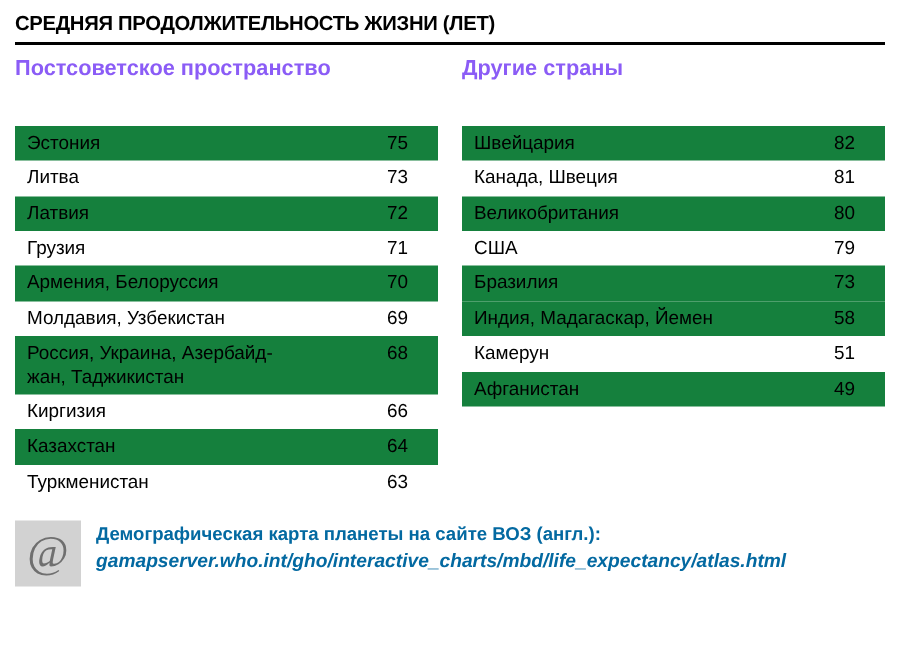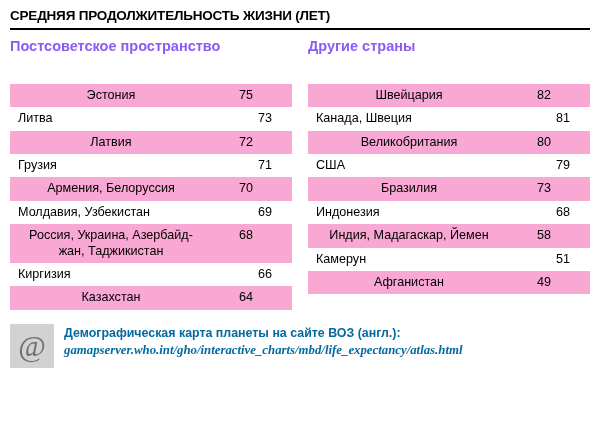--- a/index.html
+++ b/index.html
@@ -47,22 +47,21 @@
     color: #8b5cf6;
     min-height: 40px;
     margin-bottom: 6px;
   }
   table {
     width: 100%;
     border-collapse: collapse;
     table-layout: fixed;
   }
   tr.shaded td {
-    background: #f9a8d4;
-    text-align: center;
+    background: #15803d;
   }
   td {
     font-size: 12.6px;
     line-height: 1.22;
     padding: 4px 8px 4px 8px;
     vertical-align: top;
     color: #000;
   }
   td.val {
     text-align: right;
@@ -88,21 +87,21 @@
     flex: 0 0 auto;
   }
   .footer-text {
     font-size: 12.4px;
     font-weight: bold;
     line-height: 1.38;
     color: #0369a1;
     padding-top: 1px;
   }
   .footer-url {
-    font-family: Liberation Serif, serif;
+    font-family: Liberation Sans, sans-serif;
     font-style: italic;
     font-weight: bold;
     font-size: 12.8px;
     word-break: break-all;
   }
 </style>
 </head>
 <body>
 
 <div class="page">
@@ -145,20 +144,24 @@
             <td class="val">68</td>
           </tr>
           <tr>
             <td>Киргизия</td>
             <td class="val">66</td>
           </tr>
           <tr class="shaded">
             <td>Казахстан</td>
             <td class="val">64</td>
           </tr>
+          <tr>
+            <td>Туркменистан</td>
+            <td class="val">63</td>
+          </tr>
         </tbody>
       </table>
     </div>
 
     <div class="col">
       <div class="col-head">Другие страны</div>
       <table>
         <tbody>
           <tr class="shaded">
             <td>Швейцария</td>
@@ -172,24 +175,20 @@
             <td>Великобритания</td>
             <td class="val">80</td>
           </tr>
           <tr>
             <td>США</td>
             <td class="val">79</td>
           </tr>
           <tr class="shaded">
             <td>Бразилия</td>
             <td class="val">73</td>
-          </tr>
-          <tr>
-            <td>Индонезия</td>
-            <td class="val">68</td>
           </tr>
           <tr class="shaded">
             <td>Индия, Мадагаскар, Йемен</td>
             <td class="val">58</td>
           </tr>
           <tr>
             <td>Камерун</td>
             <td class="val">51</td>
           </tr>
           <tr class="shaded">

